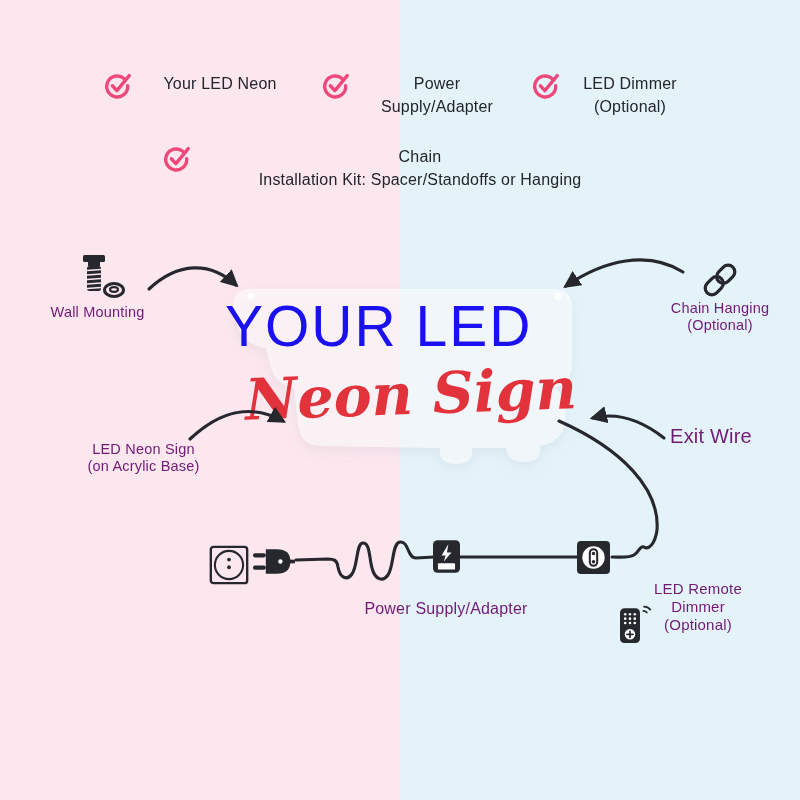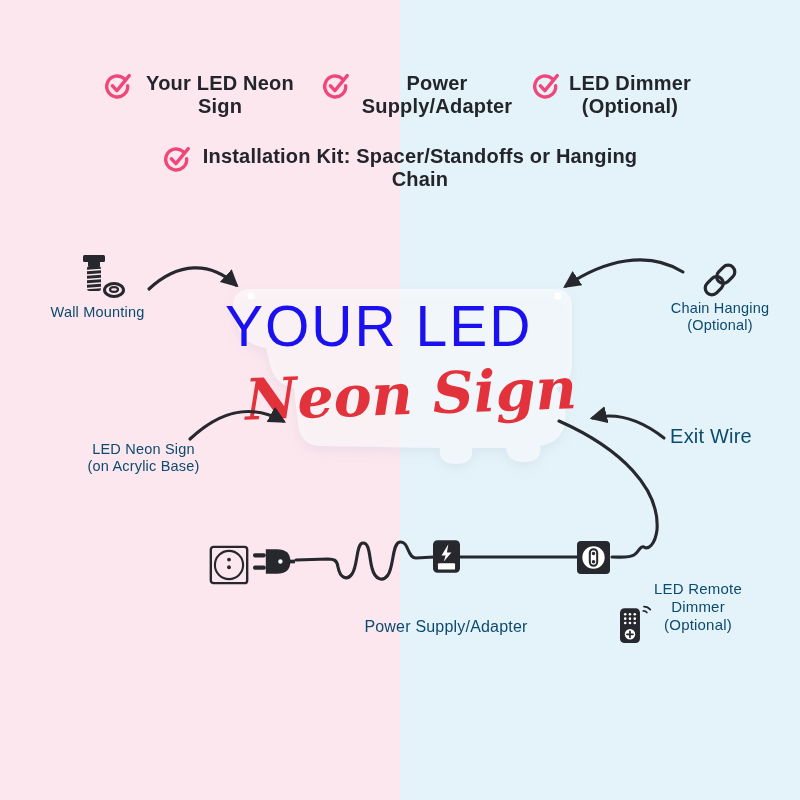--- a/index.html
+++ b/index.html
@@ -1,24 +1,24 @@
 <!DOCTYPE html>
 <html><head>
 <meta charset="utf-8">
 <style>
   html,body{margin:0;padding:0;}
   body{font-family:"Liberation Sans", sans-serif;}
   .canvas{position:relative;width:800px;height:800px;overflow:hidden;background:#fce7ee;}
   .bg-left{position:absolute;left:0;top:0;width:400px;height:800px;background:#fce7ee;}
   .bg-right{position:absolute;left:400px;top:0;width:400px;height:800px;background:#e4f3fa;}
   .abs{position:absolute;}
-  .chk-text{position:absolute;color:#23252b;font-size:20px;line-height:23px;font-weight:700;
+  .chk-text{position:absolute;color:#23252b;font-size:16px;line-height:23px;font-weight:400;
     letter-spacing:.2px;text-align:center;}
   .chk-text div{white-space:nowrap;}
-  .note{position:absolute;color:#0c4a6e;font-size:14.5px;line-height:17px;font-weight:500;
+  .note{position:absolute;color:#701a75;font-size:14.5px;line-height:17px;font-weight:500;
     letter-spacing:.2px;text-align:center;}
   .note div{white-space:nowrap;}
   .sign-title{position:absolute;left:225px;top:293px;width:355px;
     color:#1b10ef;font-size:57px;font-weight:500;letter-spacing:2px;white-space:nowrap;}
   .sign-script{position:absolute;left:245px;top:360px;width:330px;text-align:center;
     color:#e2333c;font-size:57px;font-style:italic;font-weight:700;
     font-family:"DejaVu Serif", serif;transform:rotate(-2deg);white-space:nowrap;}
   .overlay{position:absolute;left:0;top:0;pointer-events:none;}
   svg{display:block;}
 </style>
@@ -41,33 +41,32 @@
     <path d="M28,11.3 A14,14 0 1 0 32.9,20.8" fill="none" stroke="#f0477b" stroke-width="4.5" stroke-linecap="round"></path>
     <path d="M12.5,21 L18.5,27.5 L35,7.5" fill="none" stroke="#f0477b" stroke-width="4.5" stroke-linecap="round" stroke-linejoin="round"></path>
   </svg>
   <svg class="abs" style="left:162px;top:143px" width="30" height="30" viewBox="0 0 40 40">
     <path d="M28,11.3 A14,14 0 1 0 32.9,20.8" fill="none" stroke="#f0477b" stroke-width="4.5" stroke-linecap="round"></path>
     <path d="M12.5,21 L18.5,27.5 L35,7.5" fill="none" stroke="#f0477b" stroke-width="4.5" stroke-linecap="round" stroke-linejoin="round"></path>
   </svg>
 
   <div class="chk-text" style="left:136px;top:72px;width:168px">
     <div>Your LED Neon</div>
-    <div>Sign</div>
   </div>
   <div class="chk-text" style="left:352px;top:72px;width:170px">
     <div>Power</div>
     <div>Supply/Adapter</div>
   </div>
   <div class="chk-text" style="left:560px;top:72px;width:140px">
     <div>LED Dimmer</div>
     <div>(Optional)</div>
   </div>
   <div class="chk-text" style="left:192px;top:145px;width:456px">
+    <div>Chain</div>
     <div>Installation Kit: Spacer/Standoffs or Hanging</div>
-    <div>Chain</div>
   </div>
 
   <svg class="abs" style="left:218px;top:278px" width="380" height="210" viewBox="0 0 380 210">
     <defs>
       <filter id="soft" x="-20%" y="-20%" width="140%" height="140%">
         <feDropShadow dx="0" dy="5" stdDeviation="6" flood-color="#8a8aa0" flood-opacity="0.22"></feDropShadow>
       </filter>
     </defs>
     <path filter="url(#soft)" d="M 15,29 Q 15,11 33,11 L 336,11 Q 354,11 354,29 L 354,86
          Q 354,104 338,110 Q 350,124 347,144 Q 344,164 322,168
@@ -174,19 +173,19 @@
   </div>
   <div class="note" style="left:640px;top:300px;width:160px">
     <div>Chain Hanging</div>
     <div>(Optional)</div>
   </div>
   <div class="note" style="left:56px;top:441px;width:175px">
     <div>LED Neon Sign</div>
     <div>(on Acrylic Base)</div>
   </div>
   <div class="note" style="left:666px;top:428px;width:90px;font-size:20px;text-align:center">Exit Wire</div>
-  <div class="note" style="left:340px;top:618px;width:212px;font-size:16px">Power Supply/Adapter</div>
+  <div class="note" style="left:340px;top:600px;width:212px;font-size:16px">Power Supply/Adapter</div>
   <div class="note" style="left:646px;top:580px;width:104px;font-size:15px;line-height:18px">
     <div>LED Remote</div>
     <div>Dimmer</div>
     <div>(Optional)</div>
   </div>
 </div>
 
 </body></html>

